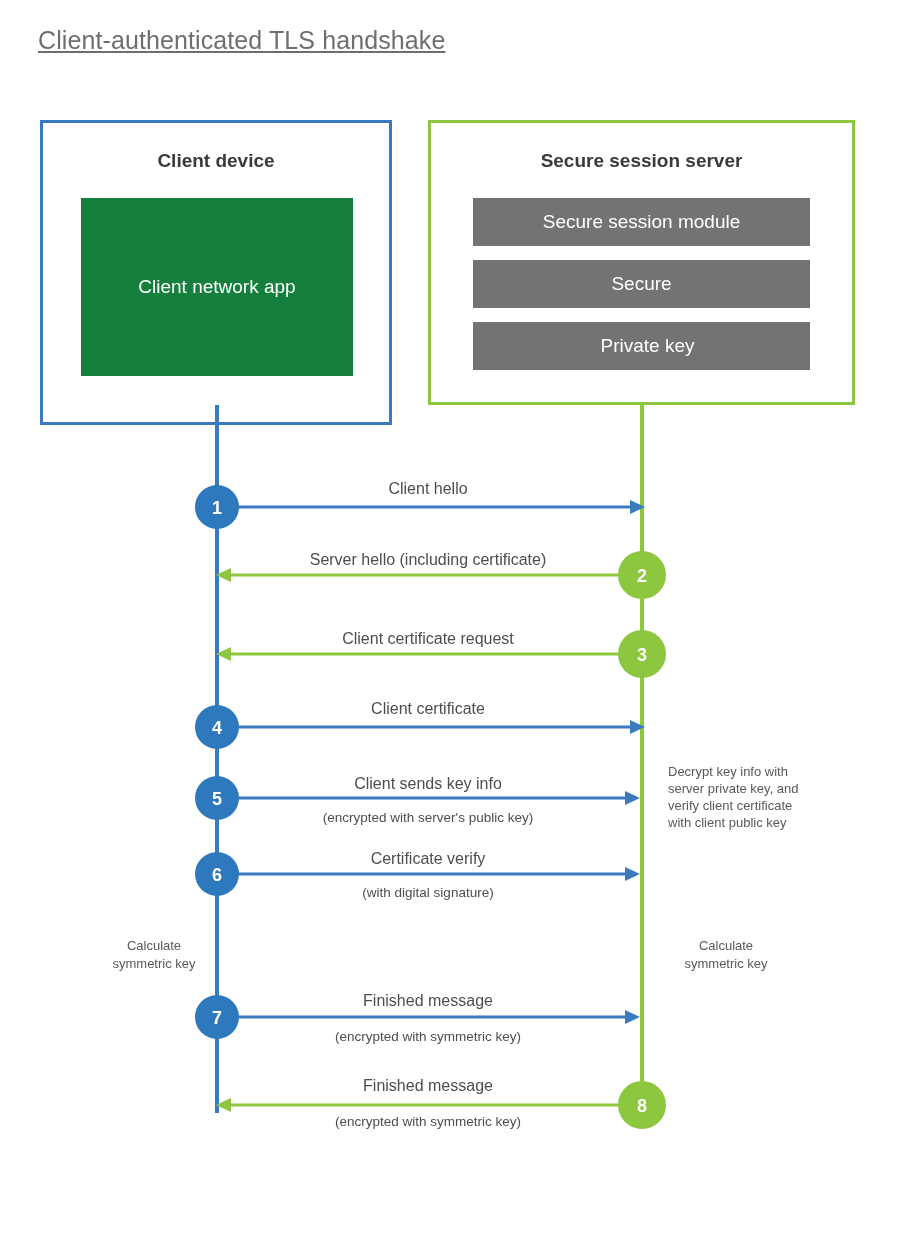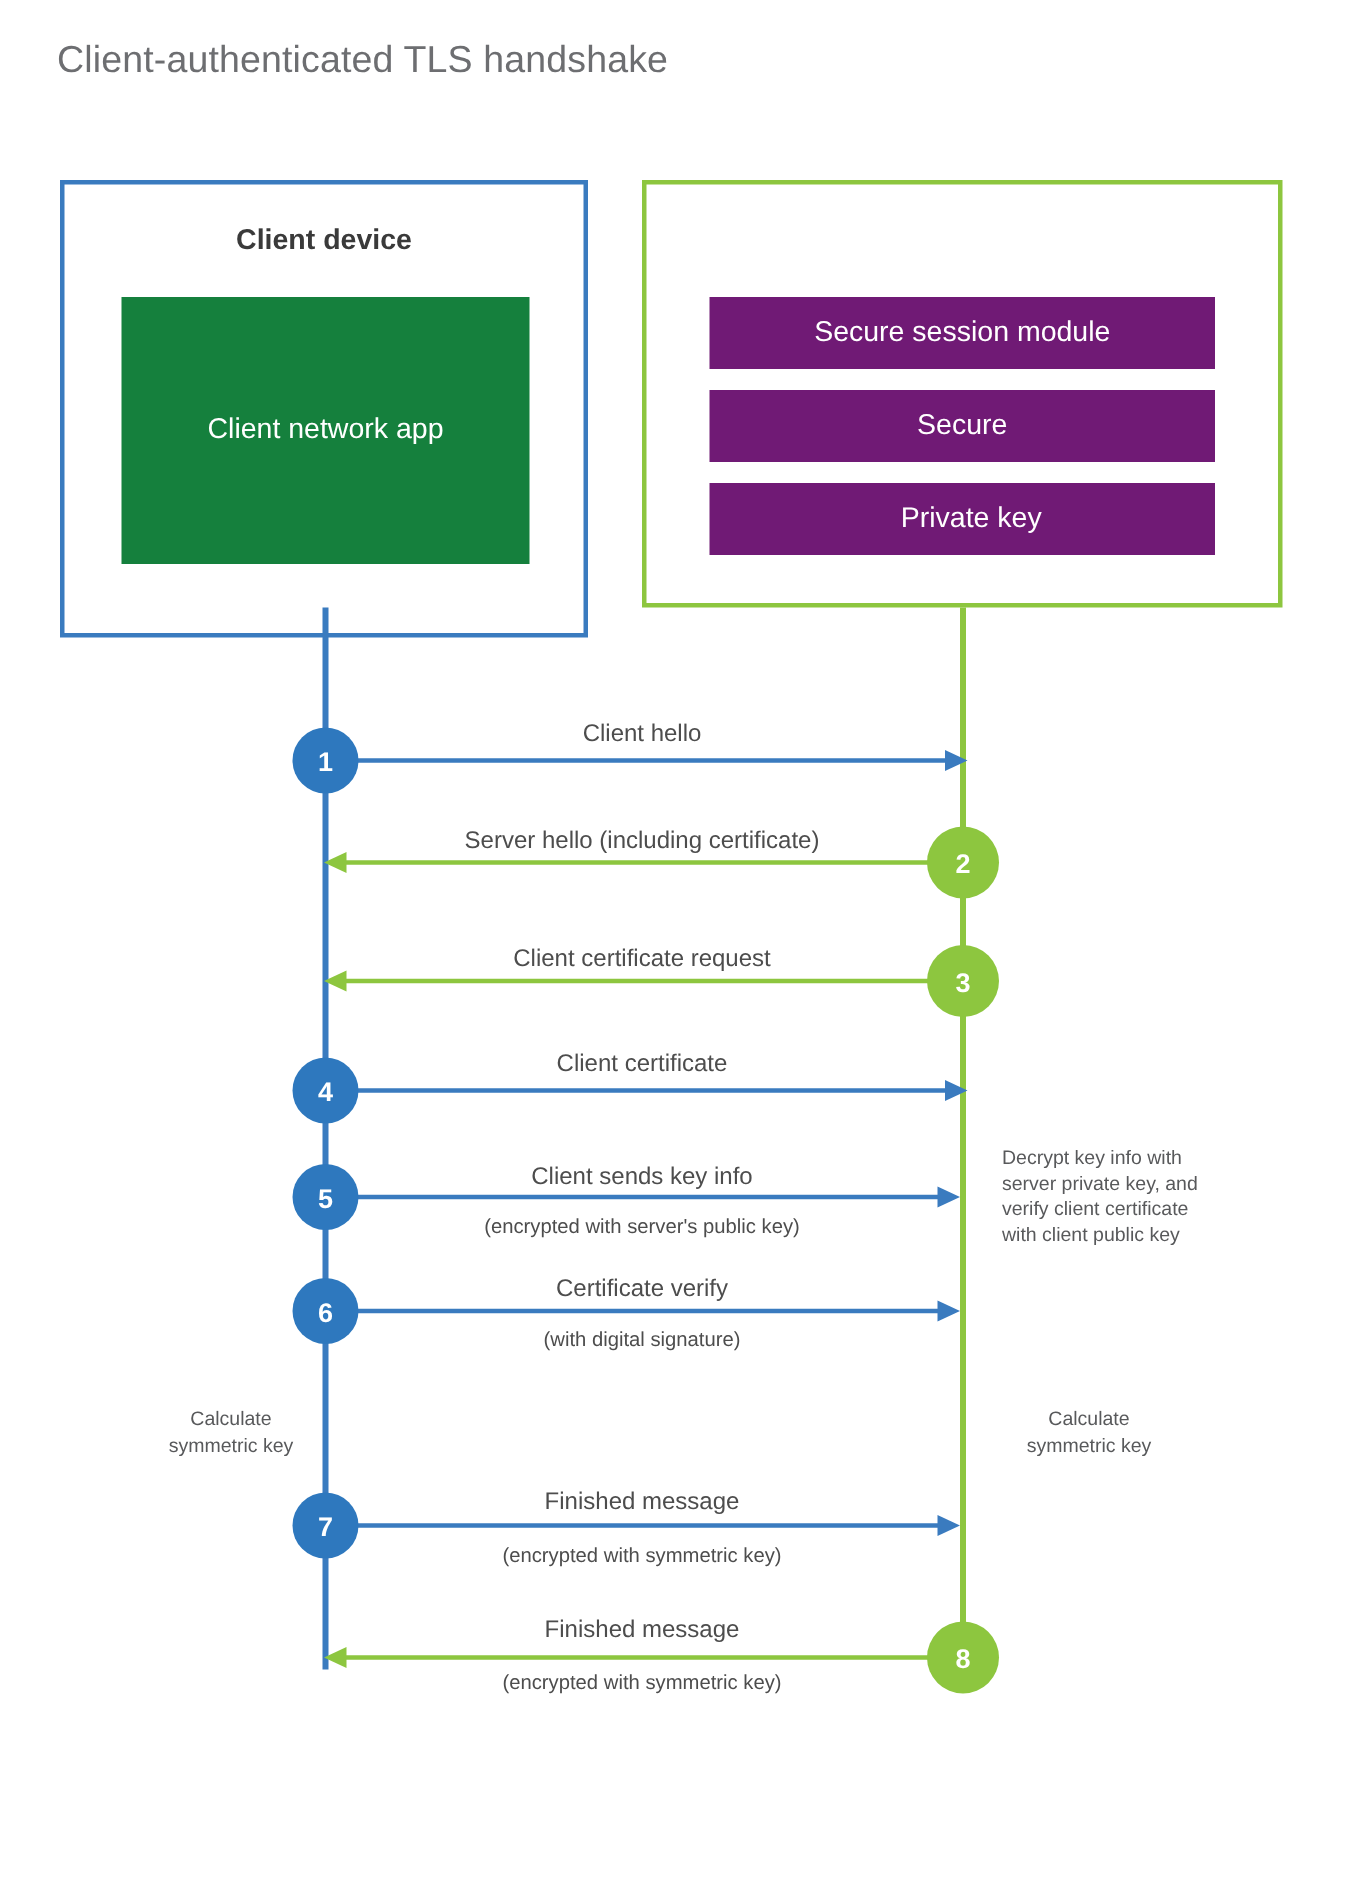--- a/index.html
+++ b/index.html
@@ -21,20 +21,21 @@
   }
   .page-title {
     position: absolute;
     left: 38px;
     top: 26px;
     font-size: 25px;
     font-weight: 400;
     color: #6d6e71;
     letter-spacing: 0.1px;
     white-space: nowrap;
+    text-decoration: underline;
   }
   
   .party-box {
     position: absolute;
     background: #ffffff;
     box-sizing: border-box;
   }
   .party-box.client {
     left: 40px; top: 120px;
     width: 352px; height: 305px;
@@ -71,21 +72,21 @@
     box-sizing: border-box;
   }
   .server-modules {
     position: absolute;
     left: 42px;
     top: 75px;
     width: 337px;
   }
   .server-module {
     height: 48px;
-    background: #701a75;
+    background: #737373;
     color: #ffffff;
     font-size: 19px;
     display: flex;
     align-items: center;
     justify-content: center;
     margin-bottom: 14px;
     box-sizing: border-box;
   }
   .server-module:last-child { margin-bottom: 0; padding-left: 12px; }
   
@@ -123,20 +124,21 @@
 <div id="diagram-root">
 
   <div class="page-title">Client-authenticated TLS handshake</div>
 
   <div class="party-box client">
     <div class="party-title">Client device</div>
     <div class="client-app">Client network app</div>
   </div>
 
   <div class="party-box server">
+    <div class="party-title">Secure session server</div>
     <div class="server-modules">
       <div class="server-module">Secure session module</div>
       <div class="server-module">Secure</div>
       <div class="server-module">Private key</div>
     </div>
   </div>
 
   <svg class="flow" viewBox="0 0 900 1256">
 
     <line x1="217" y1="405" x2="217" y2="1113" stroke="#3a7bbf" stroke-width="4"></line>

